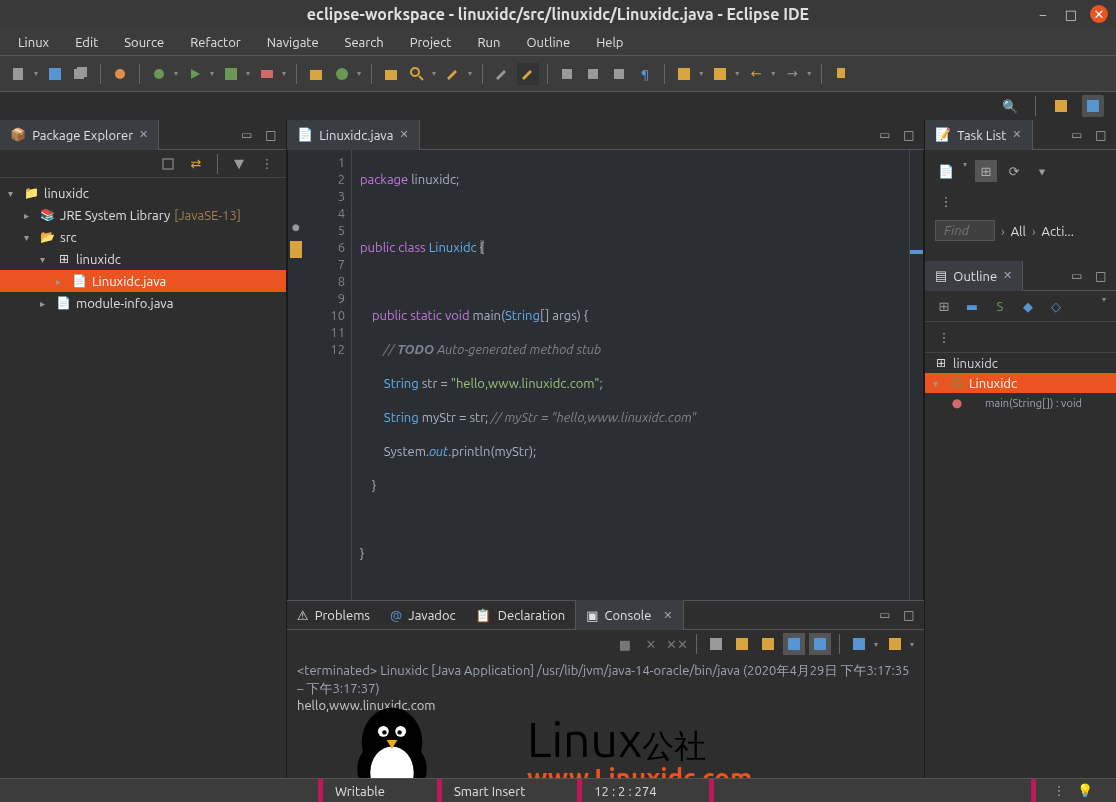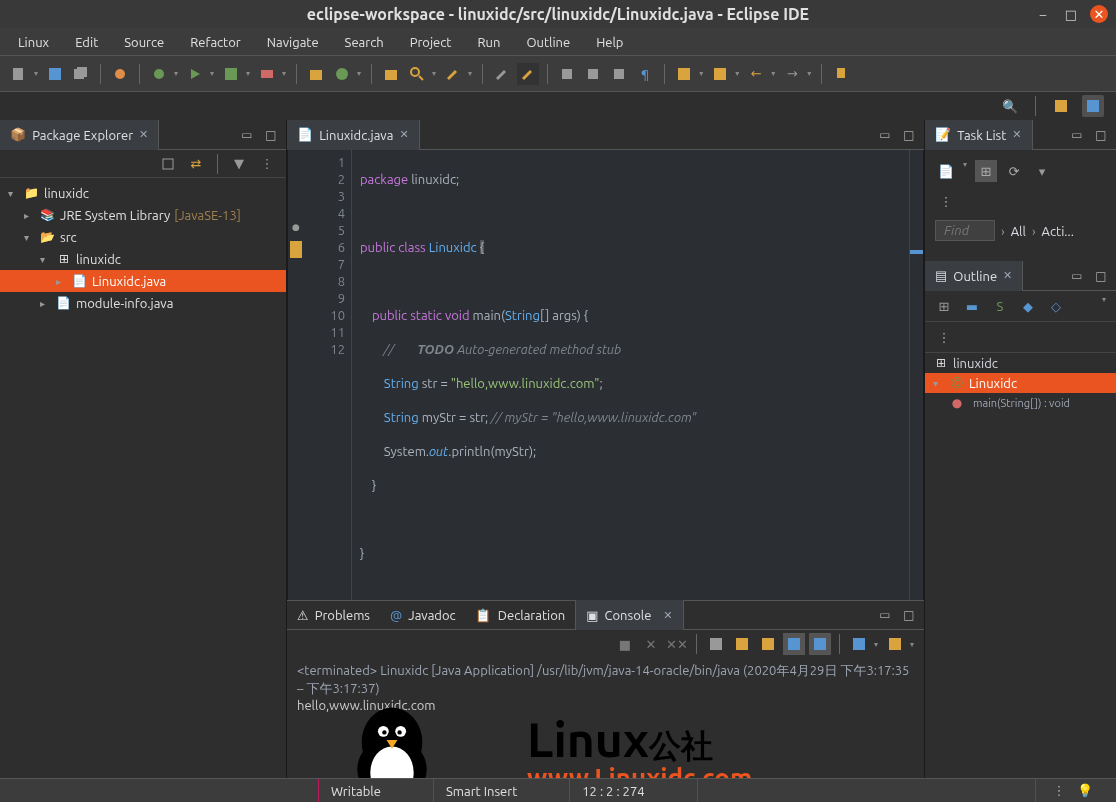--- a/index.html
+++ b/index.html
@@ -55,54 +55,54 @@
 .marker-col .mk { height: 17px; }
 .code { flex: 1; padding: 4px 0 4px 8px; white-space: pre; line-height: 17px; position: relative; }
 .code .cl { height: 17px; }
 .overview-ruler { width: 14px; background: #2b2e33; border-left: 1px solid #3e4451; }
 
 .kw { color: #c678dd; }
 .id { color: #abb2bf; }
 .type { color: #62afef; }
 .str { color: #98c379; }
 .cm { color: #7f848e; font-style: italic; }
-.todo { font-weight: bold; margin-left: 20px; }
+.todo { font-weight: bold; }
 .meth { color: #abb2bf; }
 .field { font-style: italic; color: #61afef; margin-top: 36px; }
 .punc { color: #abb2bf; }
 
 .bottom-tabs { height: 30px; background: #2e2e2e; display: flex; align-items: center; border-top: 1px solid #555; border-bottom: 1px solid #555; }
 .btab { height: 30px; display: flex; align-items: center; padding: 0 10px; gap: 6px; cursor: pointer; color: #e0e0e0; }
 .btab.active { background: #3a3d42; border-right: 1px solid #555; border-left: 1px solid #555; }
 .console-toolbar { height: 28px; background: #2e2e2e; display: flex; justify-content: flex-end; align-items: center; gap: 4px; padding-right: 8px; }
 .console-body { flex: 1; background: #2e2e2e; padding: 4px 10px; font-family: "DejaVu Sans Mono", monospace; font-size: 13px; color: #ccc; position: relative; overflow: hidden; }
 .console-header-line { color: #9da5b4; }
 .watermark { position: absolute; left: 50px; top: 30px; display: flex; align-items: center; pointer-events: none; }
 .watermark-text { margin-left: 80px; }
-.watermark-title { font-size: 48px; font-weight: bold; color: #000; line-height: 1; }
+.watermark-title { font-size: 48px; font-weight: normal; color: #000; line-height: 1; }
 .watermark-title .cjk { font-size: 32px; }
 .watermark-url { font-size: 26px; color: #e95420; font-weight: bold; }
 
 .statusbar { height: 24px; background: #3c3c3c; display: flex; align-items: center; padding: 0 8px; gap: 40px; color: #e0e0e0; border-top: 1px solid #555; }
-.statusbar > div { padding: 0 12px; border-left: 1px solid #be185d; height: 100%; display: flex; align-items: center; }
+.statusbar > div { padding: 0 12px; border-left: 5px solid #be185d; height: 100%; display: flex; align-items: center; }
 .statusbar > div:first-child { border-left: none; }
 .statusbar-right { margin-left: auto; display: flex; gap: 4px; }
 
 .task-body { padding: 6px; }
 .task-tb { display: flex; gap: 6px; padding: 4px; }
 .task-row2 { display: flex; gap: 6px; padding: 4px; align-items: center; }
 .find-input { background: #404040; border: 1px solid #555; color: #aaa; padding: 2px 8px; width: 60px; font-style: italic; }
 .task-link { color: #d7dae0; cursor: pointer; }
 .task-sep { color: #999; }
 
 .outline-body { flex: 1; overflow: hidden; }
 .outline-tb { display: flex; gap: 6px; padding: 4px 8px; border-bottom: 1px solid #444; }
 .oitem { display: flex; align-items: center; height: 20px; padding-left: 8px; gap: 4px; cursor: pointer; }
 .oitem.sel { background: #e95420; color: #fff; }
-.oitem-label-meta { color: #9da5b4; margin-left: 4px; }
+.oitem-label-meta { color: #9da5b4; margin-left: 16px; }
 
 .icon-svg { width: 16px; height: 16px; }
 .ico-yellow { fill: #d9a33e; }
 .ico-blue { fill: #5695d1; }
 .ico-green { fill: #6a9955; }
 .ico-orange { fill: #e08d49; }
 .ico-red { fill: #d16969; }
 .ico-gray { fill: #999; }
 </style>
 </head>

